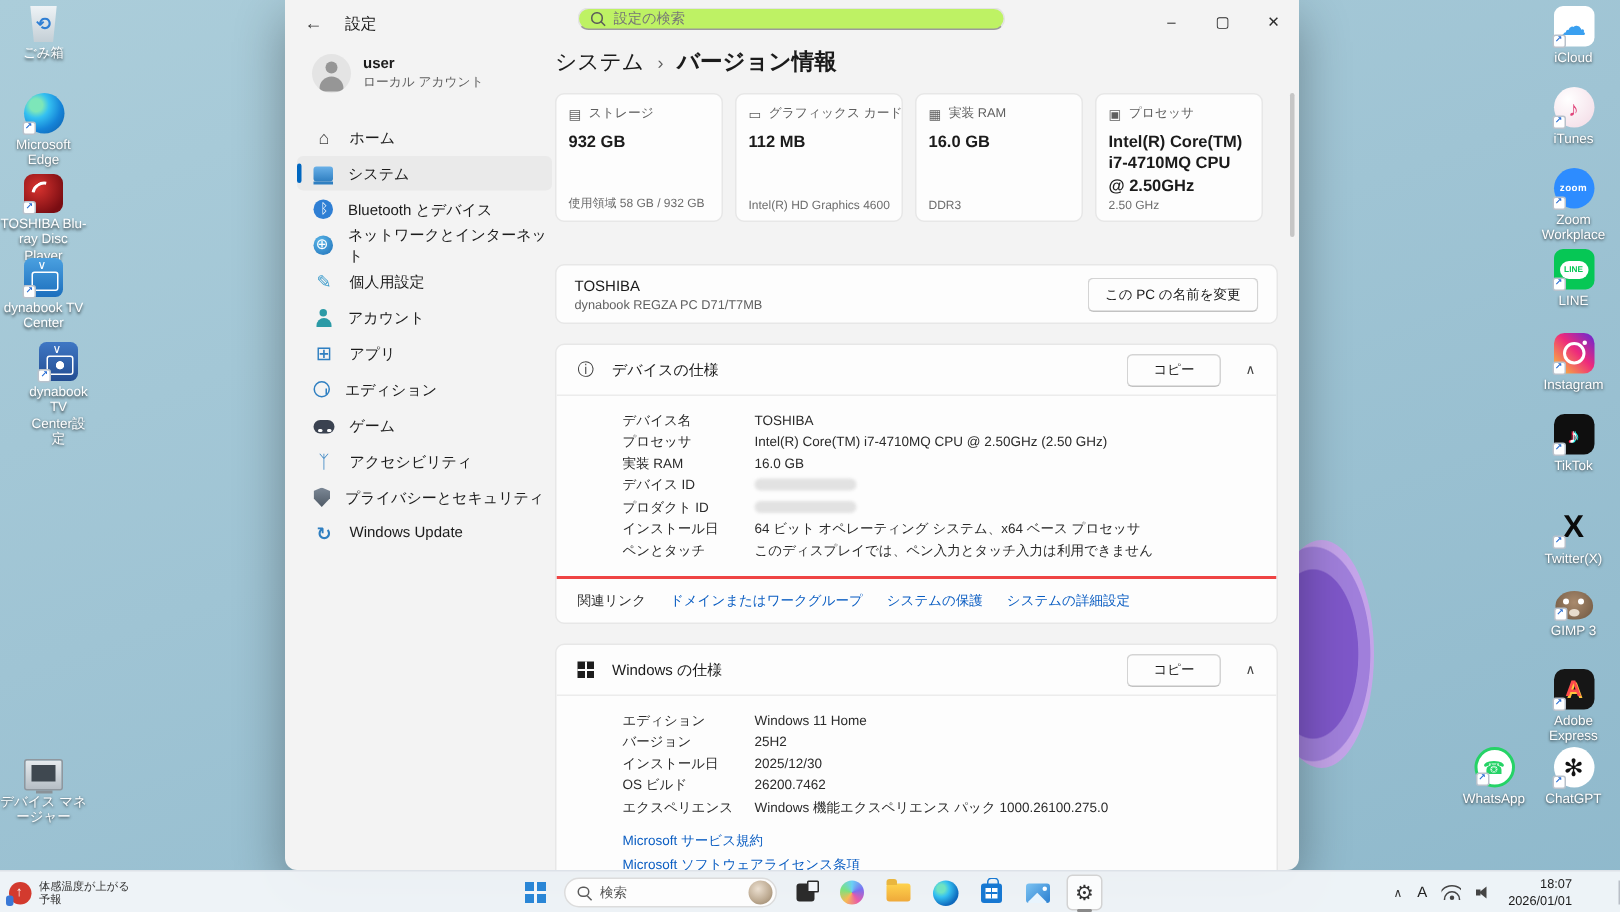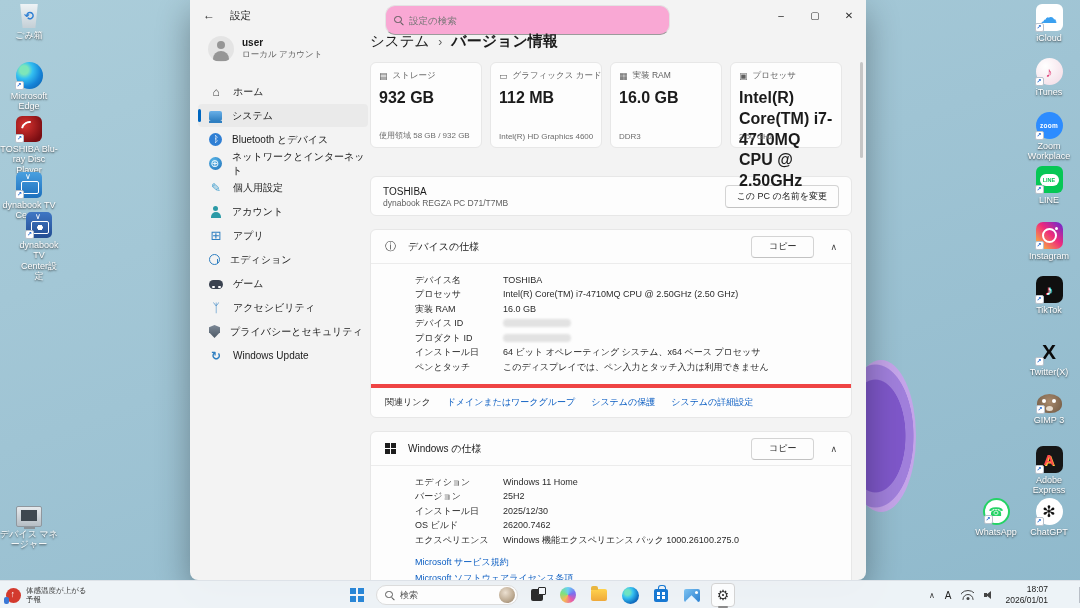--- a/index.html
+++ b/index.html
@@ -10,21 +10,21 @@
   
   .bloom{position:absolute;left:846px;top:360px;width:70px;height:152px;border-radius:50%;z-index:1;
     background:radial-gradient(ellipse at 42% 50%, #7e57c9 0 52%, #a07fdb 53% 66%, #c4a4e9 67% 80%, rgba(196,164,233,0) 81%);}
 
   
   .dcol{position:absolute;top:0;width:58px;height:580px;z-index:1;}
   #dleft{left:0;} #dright{left:1020px;}
   .dcell{position:absolute;left:0;width:58px;display:flex;flex-direction:column;align-items:center;cursor:default;}
   #dleft .dcell:nth-child(1){top:4px;} #dleft .dcell:nth-child(2){top:62px;}
   #dleft .dcell:nth-child(3){top:116px;} #dleft .dcell:nth-child(4){top:172px;}
-  #dleft .dcell:nth-child(5){top:212px;padding-left:20px;} #dleft .dcell:nth-child(6){top:506px;}
+  #dleft .dcell:nth-child(5){top:228px;padding-left:20px;} #dleft .dcell:nth-child(6){top:506px;}
   #dright .dcell:nth-child(1){top:4px;} #dright .dcell:nth-child(2){top:58px;}
   #dright .dcell:nth-child(3){top:112px;} #dright .dcell:nth-child(4){top:166px;}
   #dright .dcell:nth-child(5){top:222px;} #dright .dcell:nth-child(6){top:276px;}
   #dright .dcell:nth-child(7){top:338px;} #dright .dcell:nth-child(8){top:394px;}
   #dright .dcell:nth-child(9){top:446px;} #dright .dcell:nth-child(10){top:498px;}
   #dwhatsapp{position:absolute;left:967px;top:498px;width:58px;z-index:1;display:flex;flex-direction:column;align-items:center;}
   .dlabel{margin-top:2px;font-size:9px;line-height:1.15;color:#fff;text-align:center;
           text-shadow:0 1px 2px rgba(0,0,0,.75);max-width:58px;}
   .dicon{position:relative;width:30px;height:30px;display:flex;align-items:center;justify-content:center;}
   .sc{position:absolute;left:-1px;bottom:-1px;width:9px;height:9px;background:#fff;border:1px solid #b9c2cc;
@@ -75,21 +75,21 @@
   .ic-whatsapp{width:27px;height:27px;border-radius:50%;background:#fff;border:2.5px solid #25d366;}
   .ic-whatsapp::after{content:"☎";font-size:12px;color:#25d366;}
 
   
   .win{position:absolute;left:190px;top:0;width:676px;height:580px;background:#f3f3f3;z-index:2;
        border-radius:0 0 8px 8px;box-shadow:0 12px 34px rgba(0,0,0,.33);overflow:hidden;}
   .titlebar{position:relative;height:30px;}
   .backbtn{position:absolute;left:6px;top:4px;width:26px;height:22px;border-radius:4px;display:flex;
     align-items:center;justify-content:center;font-size:12px;color:#333;}
   .wtitle{position:absolute;left:40px;top:9px;font-size:10.5px;color:#1b1b1b;}
-  .tsearch-wrap{position:absolute;left:195px;top:5px;width:285px;height:30px;background:#f9a8d4;
+  .tsearch-wrap{position:absolute;left:195px;top:5px;width:285px;height:15px;background:#bef264;
     border:1px solid #e3e3e3;border-bottom-color:#9b9b9b;border-radius:10px;display:flex;align-items:center;padding:0 8px;gap:6px;justify-content:center;}
   .mag{width:9px;height:9px;position:relative;flex:0 0 auto;}
   .mag::before{content:"";position:absolute;left:0;top:0;width:5.5px;height:5.5px;border:1.2px solid #5a5a5a;border-radius:50%;}
   .mag::after{content:"";position:absolute;left:6px;top:7px;width:3.5px;height:1.2px;background:#5a5a5a;transform:rotate(45deg);}
   .tsearch{border:none;outline:none;background:transparent;font-size:9.5px;color:#333;width:100%;
     font-family:"Liberation Sans","DejaVu Sans",sans-serif;}
   .tsearch::placeholder{color:#767676;}
   .wcontrols{position:absolute;right:0;top:0;display:flex;height:30px;}
   .wc{width:34px;height:30px;display:flex;align-items:center;justify-content:center;font-size:10px;color:#2b2b2b;}
 
@@ -135,21 +135,21 @@
   .sic-windows-update::after{content:"↻";font-size:12px;font-weight:bold;color:#2f7fc1;}
 
   
   .content{position:absolute;left:180px;top:58px;width:482px;}
   .cards{display:flex;gap:8px;margin-top:4px;}
   .card{width:112px;height:86px;background:#fdfdfd;border:1px solid #e7e7e7;border-radius:6px;padding:7px 8px;
     position:relative;}
   .card-head{display:flex;align-items:center;gap:5px;}
   .cic{font-size:9px;color:#5f5f5f;}
   .card-title{font-size:8.5px;color:#5f5f5f;white-space:nowrap;}
-  .card-value{margin-top:6px;font-size:16px;font-weight:bold;line-height:1.3;}
+  .card-value{margin-top:6px;font-size:11px;font-weight:bold;line-height:1.3;}
   .card-sub{position:absolute;left:8px;bottom:6px;font-size:8px;color:#6c6c6c;white-space:nowrap;text-align:right;}
 
   .devname{margin-top:28px;height:40px;background:#fdfdfd;border:1px solid #e7e7e7;border-radius:6px;
     display:flex;align-items:center;padding:0 12px;}
   .devname-l{flex:1;}
   .dev-title{font-size:10px;color:#1b1b1b;line-height:1.3;}
   .dev-model{font-size:8.5px;color:#5f5f5f;}
   .btn{background:#fdfdfd;border:1px solid #d4d4d4;border-bottom-color:#c2c2c2;border-radius:4px;
     font-size:9px;color:#1b1b1b;padding:4px 11px;white-space:nowrap;}
 
@@ -160,21 +160,21 @@
   .winlogo-ic{width:11px;height:11px;background-color:#1d1d1d;
     background-image:linear-gradient(to right,transparent 4.7px,#fdfdfd 4.7px,#fdfdfd 6.3px,transparent 6.3px),
                      linear-gradient(to bottom,transparent 4.7px,#fdfdfd 4.7px,#fdfdfd 6.3px,transparent 6.3px);}
   .copybtn{padding:3.5px 17px;}
   .chev{font-size:9px;color:#444;margin-left:4px;}
   .exp-body{border-top:1px solid #ececec;padding:8px 0 9px 44px;}
   .srow{display:flex;margin:1.5px 0;line-height:1.45;}
   .slab{width:78px;flex:0 0 auto;font-size:9px;color:#2b2b2b;}
   .sval{font-size:9px;color:#2b2b2b;padding-left:10px;}
   .redacted{width:68px;height:8px;margin:2px 0 0 10px;border-radius:4px;background:#e2e2e2;filter:blur(1px);}
-  .exp-links{border-top:4px solid #ef4444;display:flex;align-items:center;gap:16px;padding:8px 14px;}
+  .exp-links{border-top:2px solid #ef4444;display:flex;align-items:center;gap:16px;padding:8px 14px;}
   .rel-label{font-size:9px;color:#2b2b2b;}
   .ilink{font-size:9px;color:#0a5dc2;text-decoration:none;}
   .wlinks{padding:2px 0 4px 44px;border-top:none;display:block;}
   .wlinks .ilink{display:block;margin:3px 0;}
   .vscroll{position:absolute;right:3px;top:62px;width:3px;height:96px;border-radius:2px;background:#c6c6c6;}
 
   
   .taskbar{position:absolute;left:0;bottom:0;width:1080px;height:28px;z-index:3;
     background:rgba(242,245,249,.95);border-top:1px solid #dde2e8;}
   .weather{position:absolute;left:6px;top:2px;display:flex;align-items:center;gap:5px;height:24px;}

